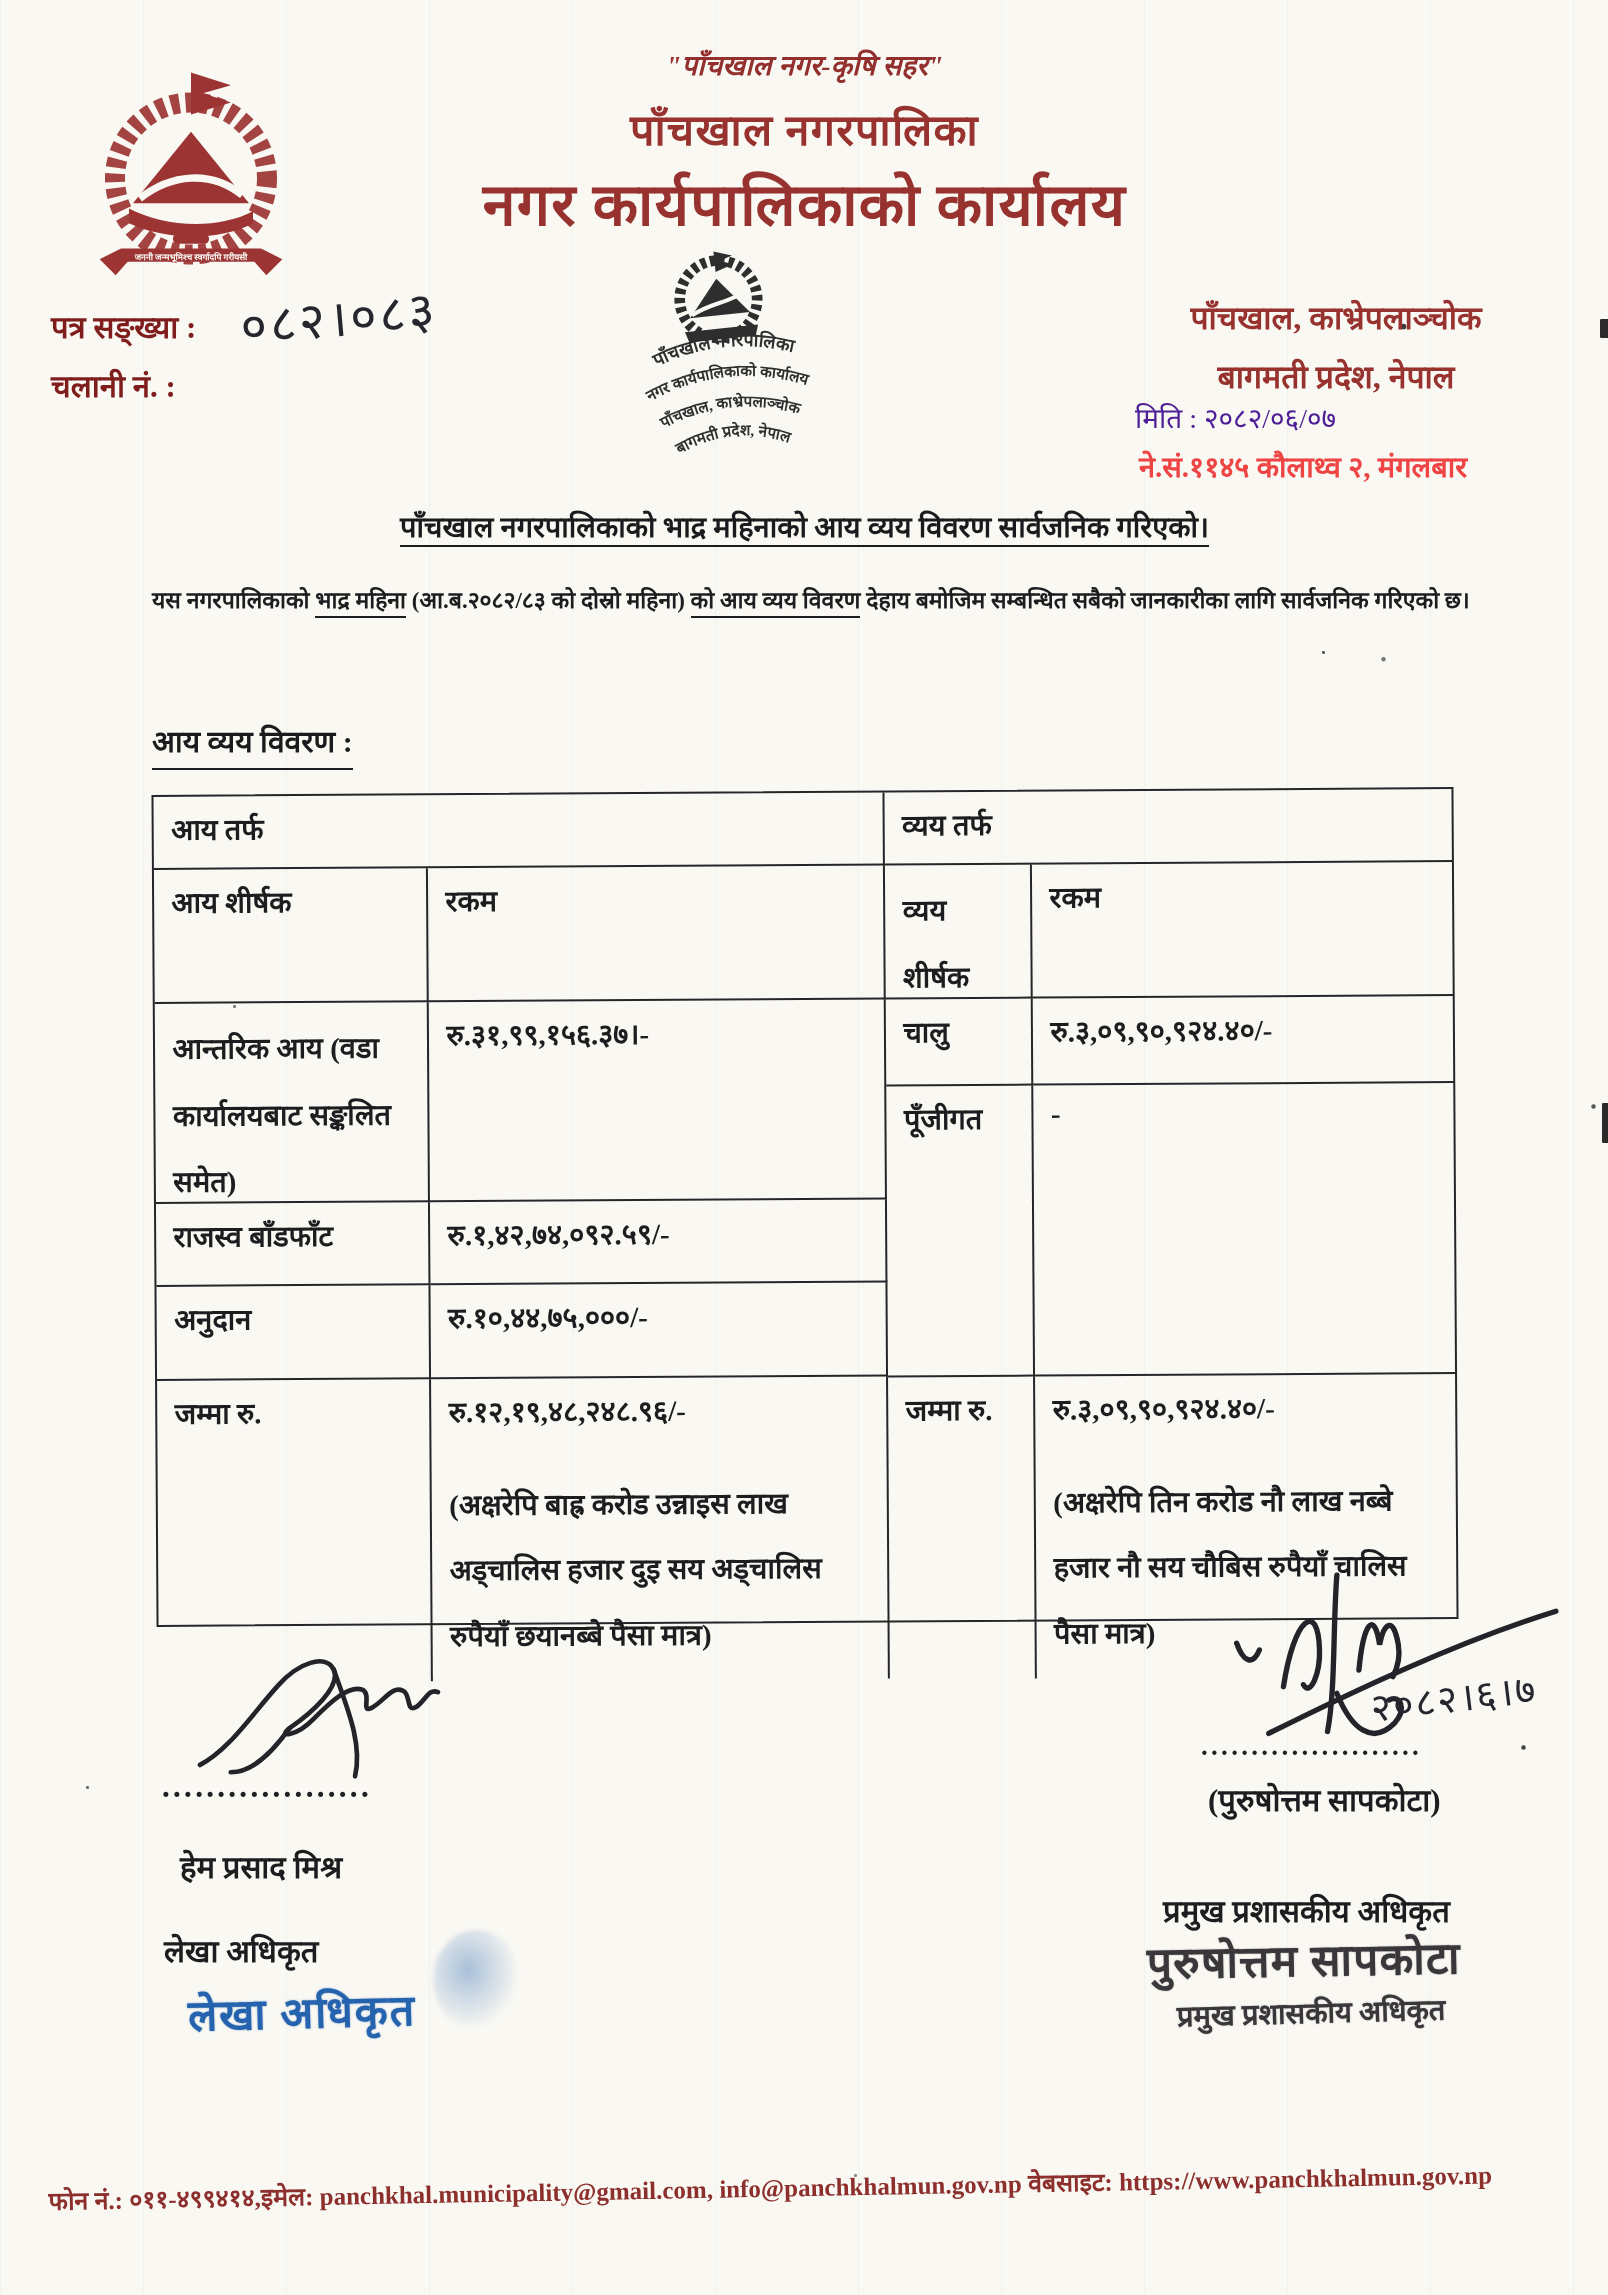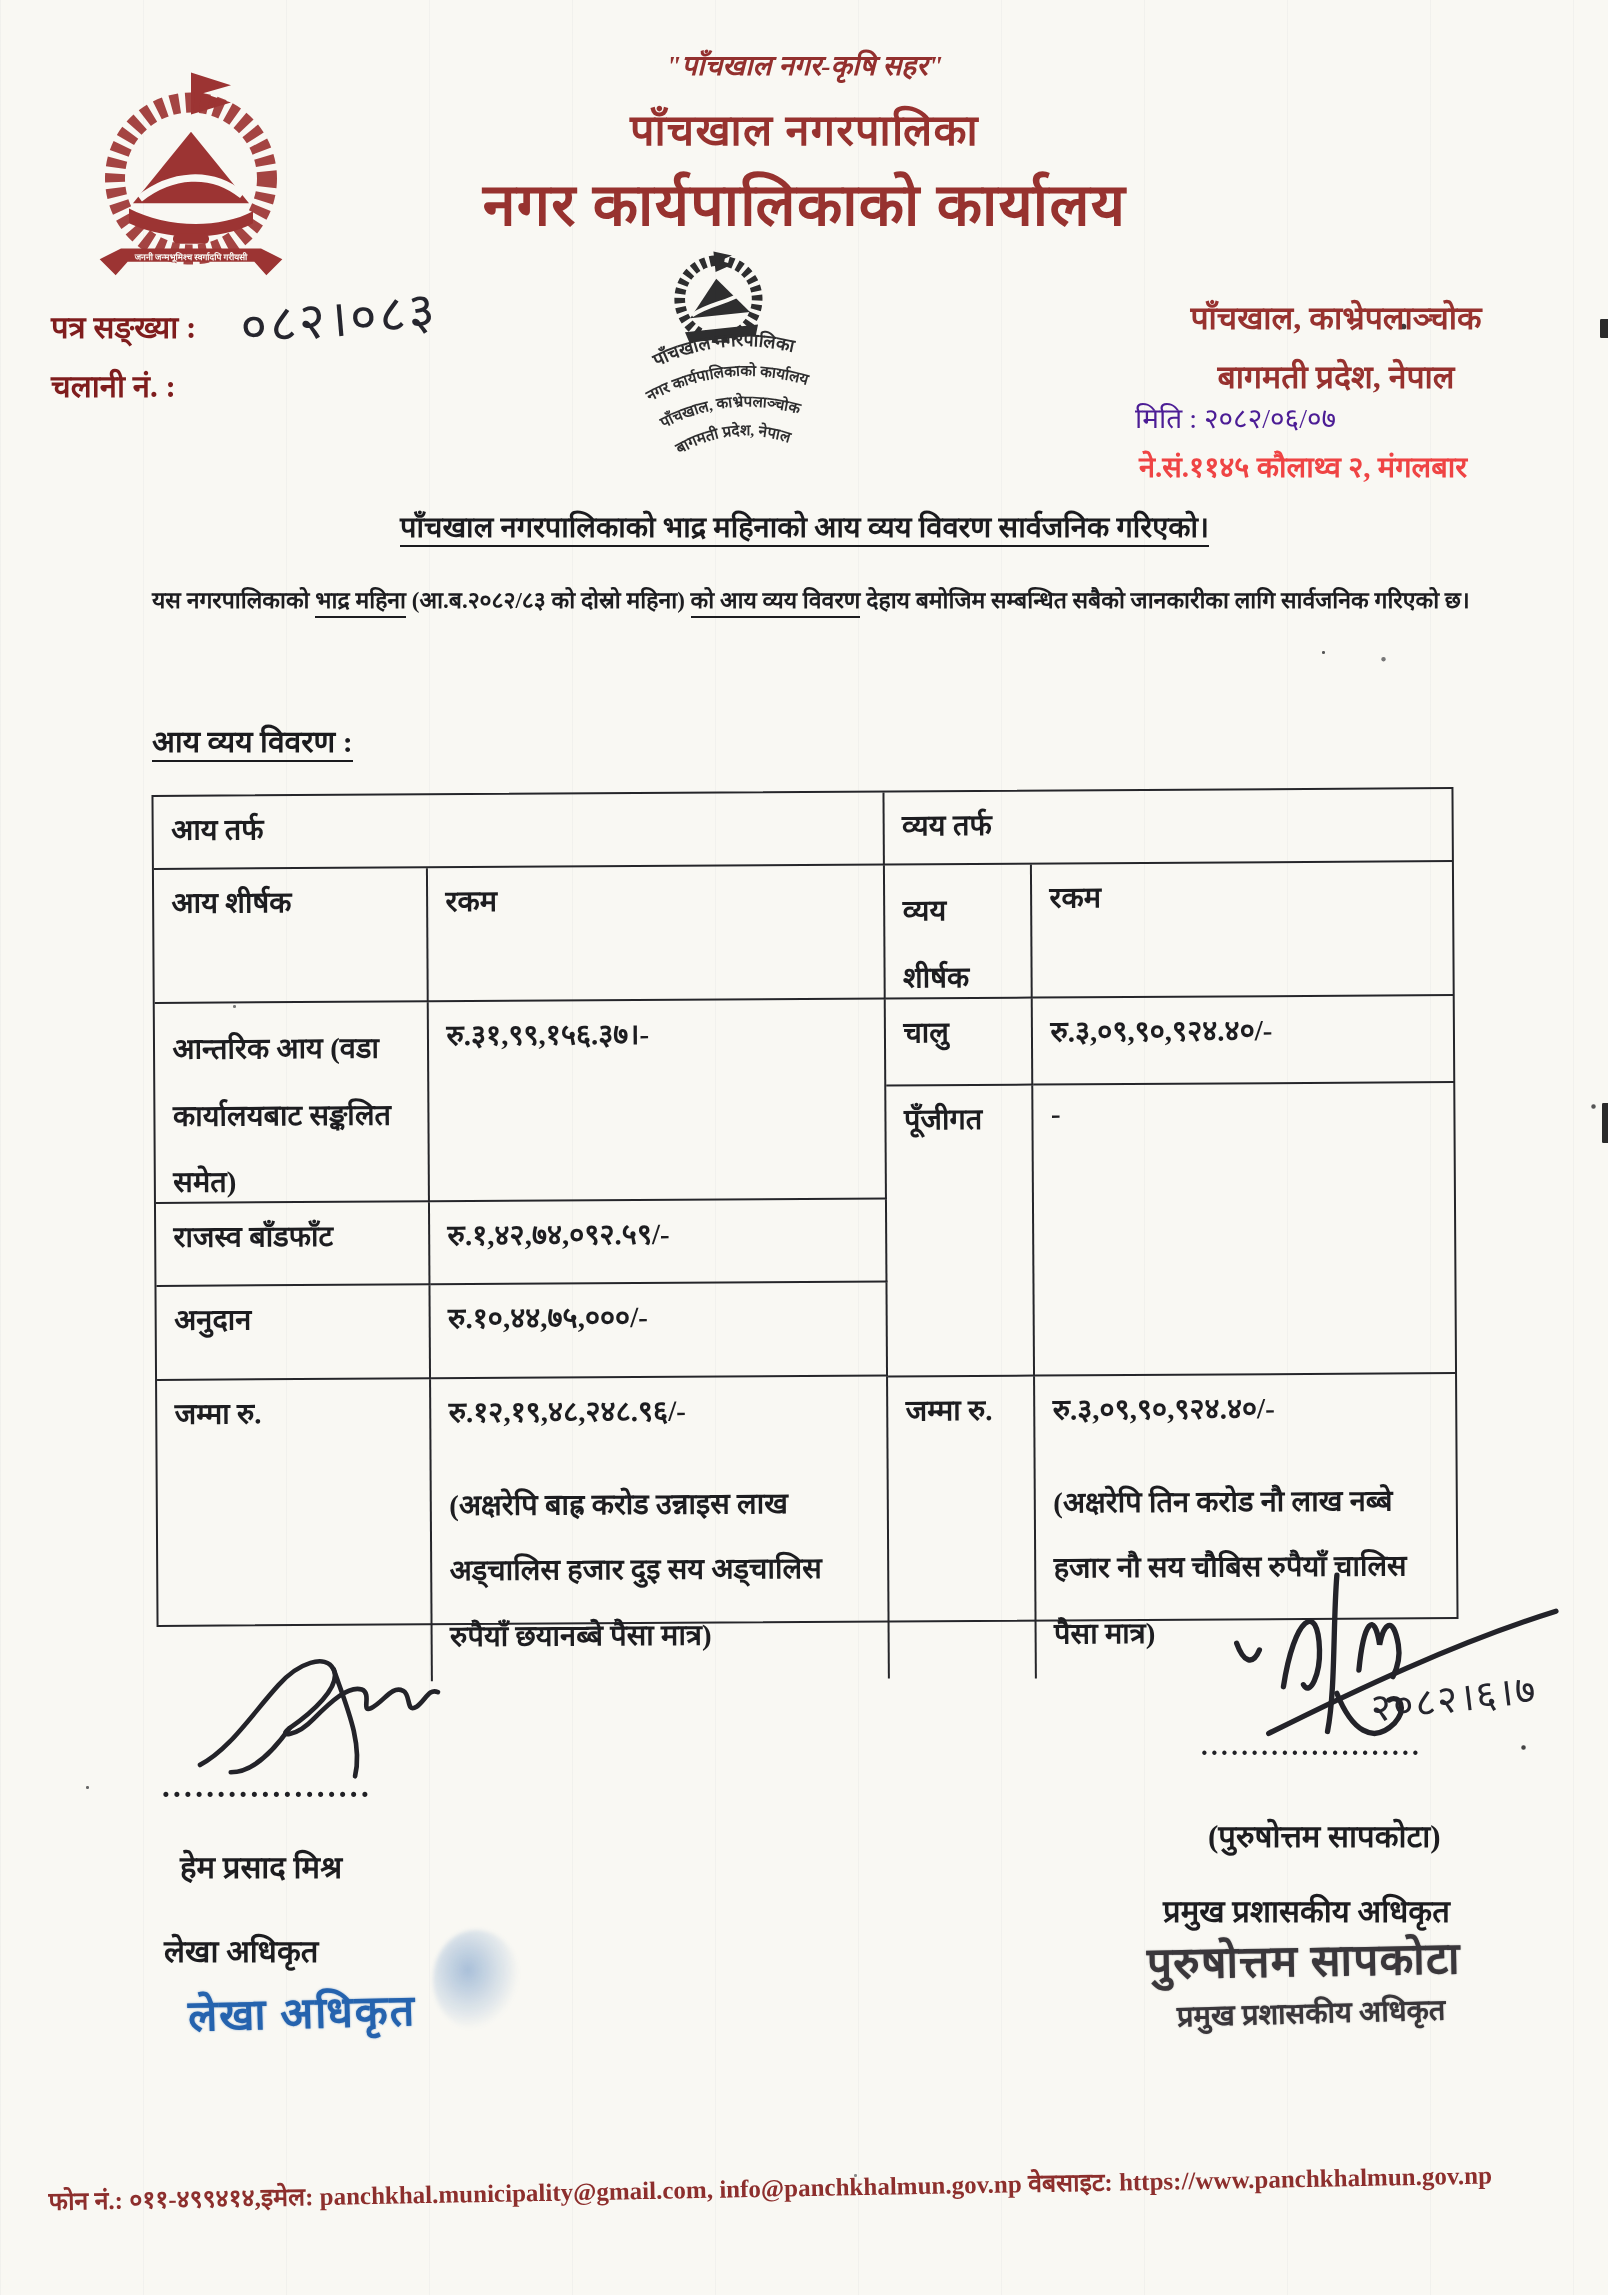--- a/index.html
+++ b/index.html
@@ -61,21 +61,21 @@
   .subject span{border-bottom:2.7px solid #1b1b1e;padding-bottom:2px;}
   .body-par{
     position:absolute;left:152px;top:576px;width:1322px;
     font-size:23px;line-height:2.15;color:#1d1d20;font-weight:bold;
   }
   .body-par .u{border-bottom:2.7px solid #1d1d20;padding-bottom:2.7px;}
   .section-label{
     position:absolute;left:152px;top:720px;
     font-size:30px;font-weight:bold;color:#1b1b1e;
   }
-  .section-label span{border-bottom:2.7px solid #1b1b1e;padding-bottom:2px;}
+  .section-label span{border-bottom:2.7px solid #1b1b1e;padding-bottom:10px;}
 
   
   .bigtable{
     position:absolute;left:154px;top:791px;width:1302px;height:832px;
     border:2.7px solid #26262a;display:flex;transform:rotate(-0.35deg);
     background:transparent;box-sizing:border-box;
   }
   .tgrid{display:grid;box-sizing:border-box;}
   .tgrid-left{width:731px;grid-template-columns:274px 457px;grid-template-rows:73px 134px 200px 83px 94px auto;}
   .tgrid-right{width:568px;grid-template-columns:147px 421px;grid-template-rows:73px 134px 87px 291px auto;}
@@ -248,20 +248,20 @@
       <path d="M22,120 C32,148 46,154 56,130"></path>
       <path d="M92,185 C108,80 144,56 146,130 C147,166 132,200 122,182"></path>
       <path d="M172,18 C166,92 170,190 158,252"></path>
       <path d="M205,160 C212,88 228,70 236,122 C242,92 256,76 264,122 C267,140 262,158 256,170"></path>
       <path d="M70,255 C196,192 352,118 500,72"></path>
       <path d="M172,195 C194,250 226,272 258,240 C278,218 266,196 250,205"></path>
     </g>
   </svg>
   <div class="hand-date">२०८२।६।७</div>
   <div class="dots" style="left:1201px;top:1731px;font-size:27px;">......................</div>
-  <div class="sig-name" style="left:1208px;top:1778px;margin-top:36px;">(पुरुषोत्तम सापकोटा)</div>
+  <div class="sig-name" style="left:1208px;top:1778px;">(पुरुषोत्तम सापकोटा)</div>
   <div class="sig-title" style="left:1163px;top:1889px;">प्रमुख प्रशासकीय अधिकृत</div>
   <div class="stamp-dark-name">पुरुषोत्तम सापकोटा</div>
   <div class="stamp-dark-title">प्रमुख प्रशासकीय अधिकृत</div>
 
   <div class="footer-line"><span>फोन नं.: </span><span>०११-४९९४१४</span><span>,इमेल: </span><span>panchkhal.municipality@gmail.com</span><span>, </span><span>info@panchkhalmun.gov.np</span><span> वेबसाइट: </span><span>https://www.panchkhalmun.gov.np</span></div>
 </div>
 
 
 </body></html>

